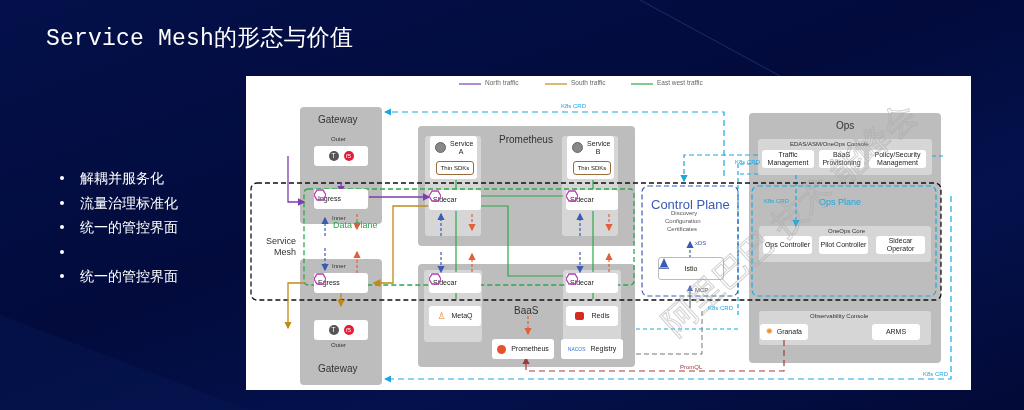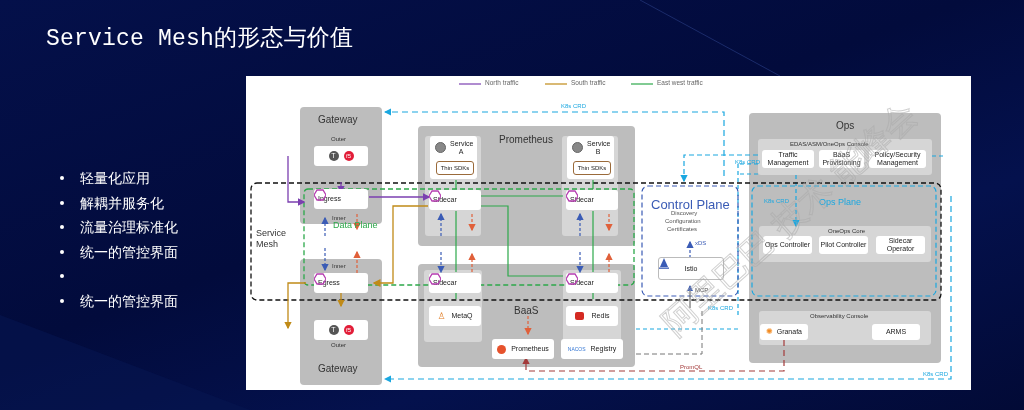--- a/index.html
+++ b/index.html
@@ -25,21 +25,20 @@
 <body>
 
 <svg class="bg-diag" width="1024" height="410">
   <line x1="640" y1="0" x2="780" y2="76" stroke="#1b2b6a" stroke-width="1"></line>
   <polygon points="0,315 250,410 0,410" fill="#061650" opacity="0.6"></polygon>
 </svg>
 
 <div class="title">Service Mesh的形态与价值</div>
 
 <ul class="bullets">
-  <li><span class="dot"></span><span>轻量化应用</span></li>
   <li><span class="dot"></span><span>解耦并服务化</span></li>
   <li><span class="dot"></span><span>流量治理标准化</span></li>
   <li><span class="dot"></span><span>统一的管控界面</span></li>
   <li><span class="dot"></span></li>
   <li><span class="dot"></span><span>统一的管控界面</span></li>
 </ul>
 
 <div class="panel">
 
   <div class="gbox" style="left:54px;top:31px;width:82px;height:117px;"></div>
@@ -172,21 +171,21 @@
       </svg>
     <span>Egress</span>
   </div>
   <div class="wbox" style="left:68px;top:244px;width:54px;height:20px;">
     <span style="display:inline-block;width:10px;height:10px;border-radius:50%;background:#555;color:#fff;font-size:7px;line-height:10px;margin-right:5px;">T</span>
     <span style="display:inline-block;width:10px;height:10px;border-radius:50%;background:#e21d38;color:#fff;font-size:6px;line-height:10px;">f5</span>
   </div>
   <div class="lbl" style="left:85px;top:266px;font-size:6px;">Outer</div>
   <div class="lbl" style="left:72px;top:287px;font-size:10px;">Gateway</div>
 
-  <div class="lbl" style="left:10px;top:152px;font-size:9px;width:40px;white-space:normal;line-height:11px;">Service Mesh</div>
+  <div class="lbl" style="left:10px;top:160px;font-size:9px;width:40px;white-space:normal;line-height:11px;text-align:right;">Service Mesh</div>
   <div class="lbl" style="left:64px;top:144px;font-size:9px;color:#2ca84a;font-weight:normal;margin-left:23px;">Data Plane</div>
 
   <div class="lbl" style="left:253px;top:58px;font-size:10px;">Prometheus</div>
   <div class="wbox" style="left:184px;top:60px;width:47px;height:43px;align-items:flex-start;padding-top:4px;box-sizing:border-box;">
     <span style="display:inline-block;width:9px;height:9px;border-radius:50%;background:#888;border:1px solid #666;margin-right:4px;margin-top:2px;"></span>
     <span style="width:22px;white-space:normal;">Service A</span>
   </div>
   <div class="wbox" style="left:190px;top:85px;width:36px;height:12px;border:1px solid #9a6a3a;font-size:6px;">Thin SDKs</div>
   <div class="wbox" style="left:321px;top:60px;width:47px;height:43px;align-items:flex-start;padding-top:4px;box-sizing:border-box;">
     <span style="display:inline-block;width:9px;height:9px;border-radius:50%;background:#888;border:1px solid #666;margin-right:4px;margin-top:2px;"></span>

